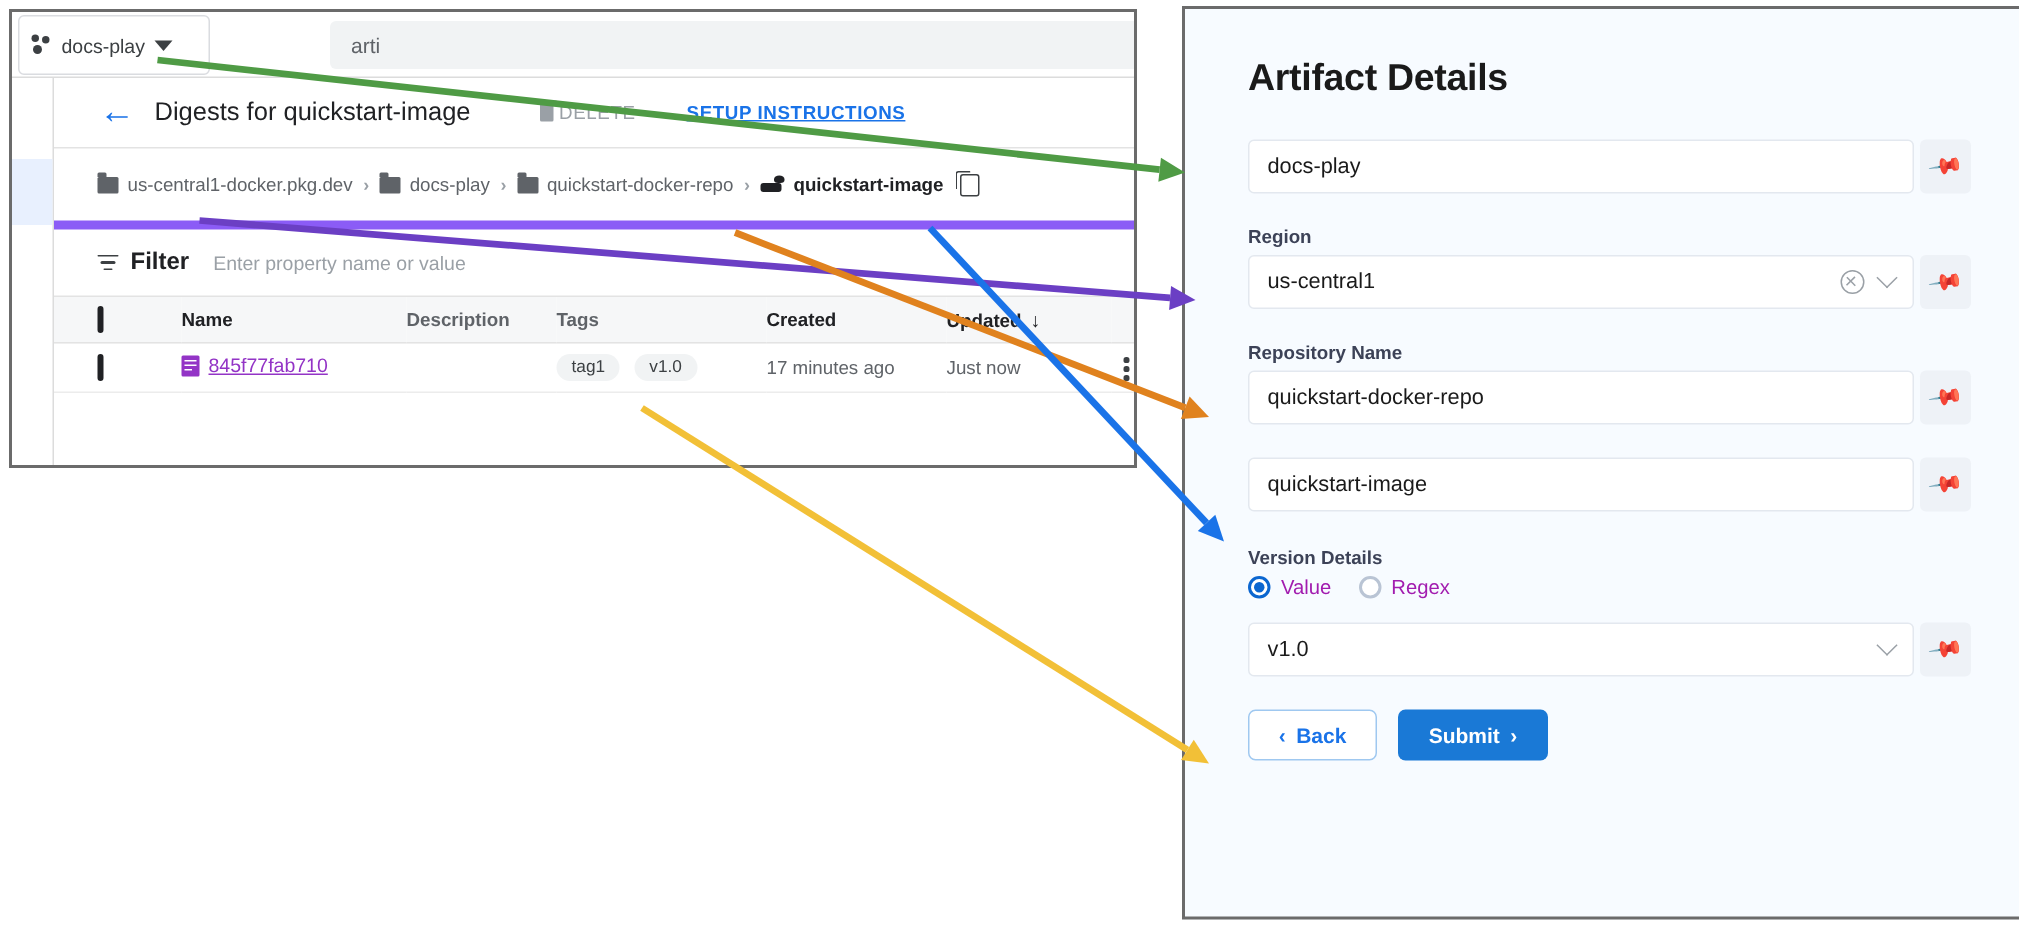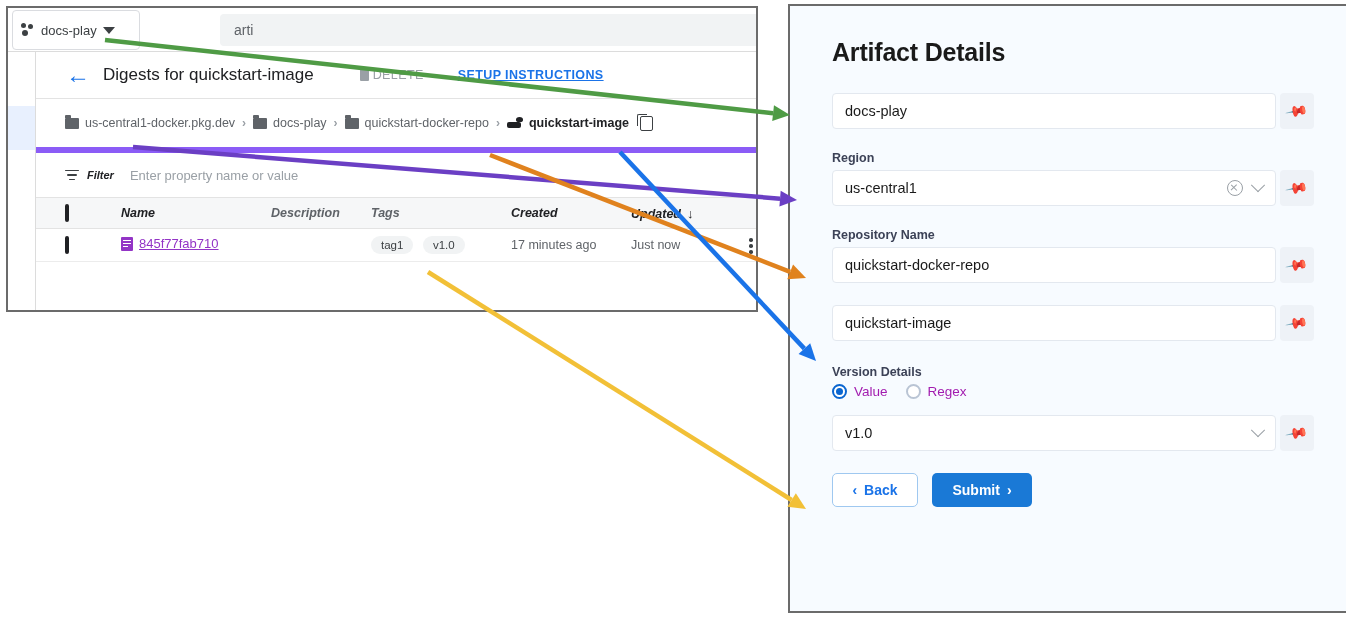--- a/index.html
+++ b/index.html
@@ -153,31 +153,31 @@
   .filter-bar {
     position: relative; height: 44px;
     border-bottom: 1px solid #e3e3e3;
     display: flex; align-items: center; padding-left: 29px; gap: 8px;
   }
   .filter-icon { width: 14px; height: 11px; position: relative; flex:0 0 auto; }
   .filter-icon i { position: absolute; left: 0; height: 1.8px; background: #3c4043; border-radius:1px; }
   .filter-icon i:nth-child(1){ width: 14px; top: 0; }
   .filter-icon i:nth-child(2){ width: 10px; top: 4.5px; left: 2px; }
   .filter-icon i:nth-child(3){ width: 6px;  top: 9px;   left: 4px; }
-  .filter-label { font-size: 11px; font-weight: 700; color: #202124; font-style: italic; }
+  .filter-label { font-size: 16px; font-weight: 700; color: #202124; }
   .filter-placeholder { font-size: 13px; color: #9aa0a6; margin-left: 8px; }
 
   
   .tbl { width: 100%; border-collapse: collapse; table-layout: fixed; }
   .tbl th, .tbl td {
     text-align: left; font-size: 12.5px; padding: 0;
     height: 30px; vertical-align: middle;
   }
   .tbl thead tr { background: #f6f7f8; border-bottom: 1px solid #e3e3e3; }
-  .tbl thead th { color: #202124; font-weight: 700; font-style: italic; }
+  .tbl thead th { color: #202124; font-weight: 700; }
   .tbl tbody tr { border-bottom: 1px solid #ececec; }
   .tbl tbody td { color: #5f6368; height: 32px; }
   .col-chk { width: 56px; padding-left: 29px !important; }
   .col-name { width: 150px; }
   .col-desc { width: 100px; }
   .col-tags { width: 140px; }
   .col-created { width: 120px; }
   .col-updated { width: 110px; }
   .col-menu { width: 44px; }
   .th-desc, .th-tags { color: #5f6368 !important; font-weight: 600 !important; }

